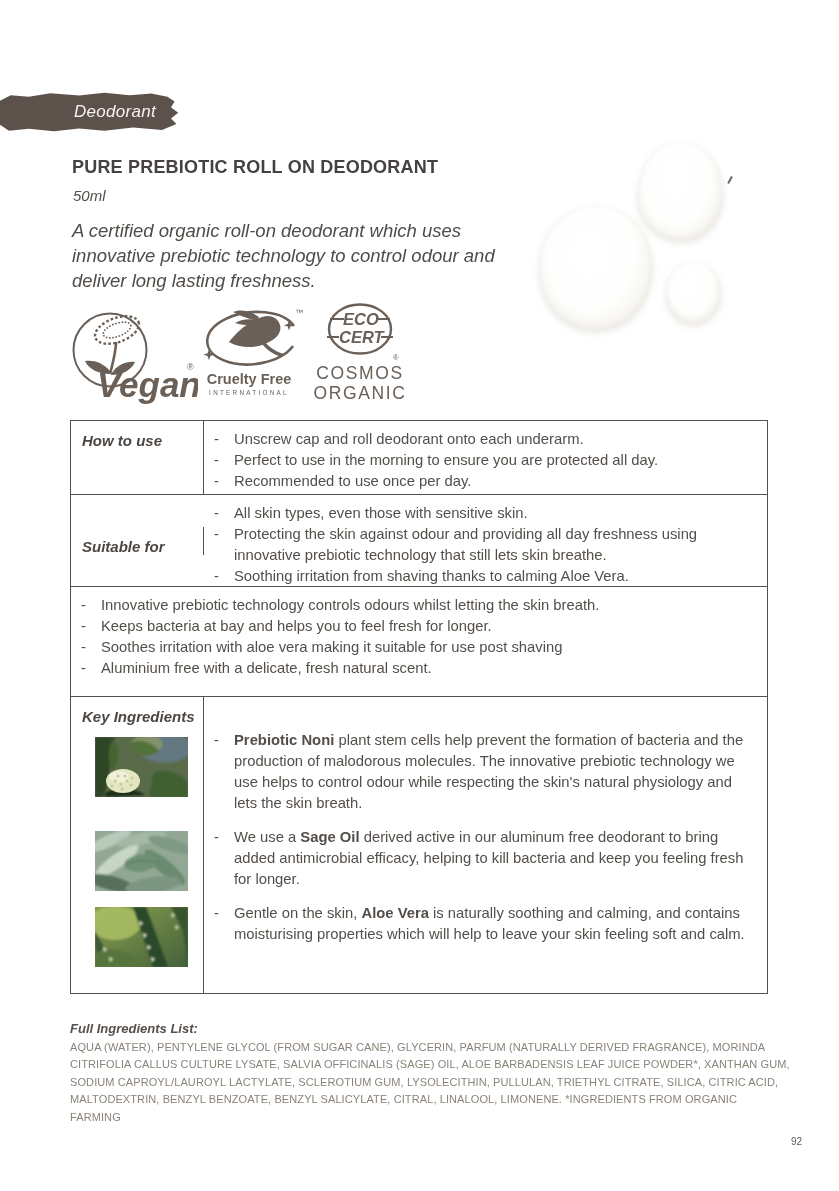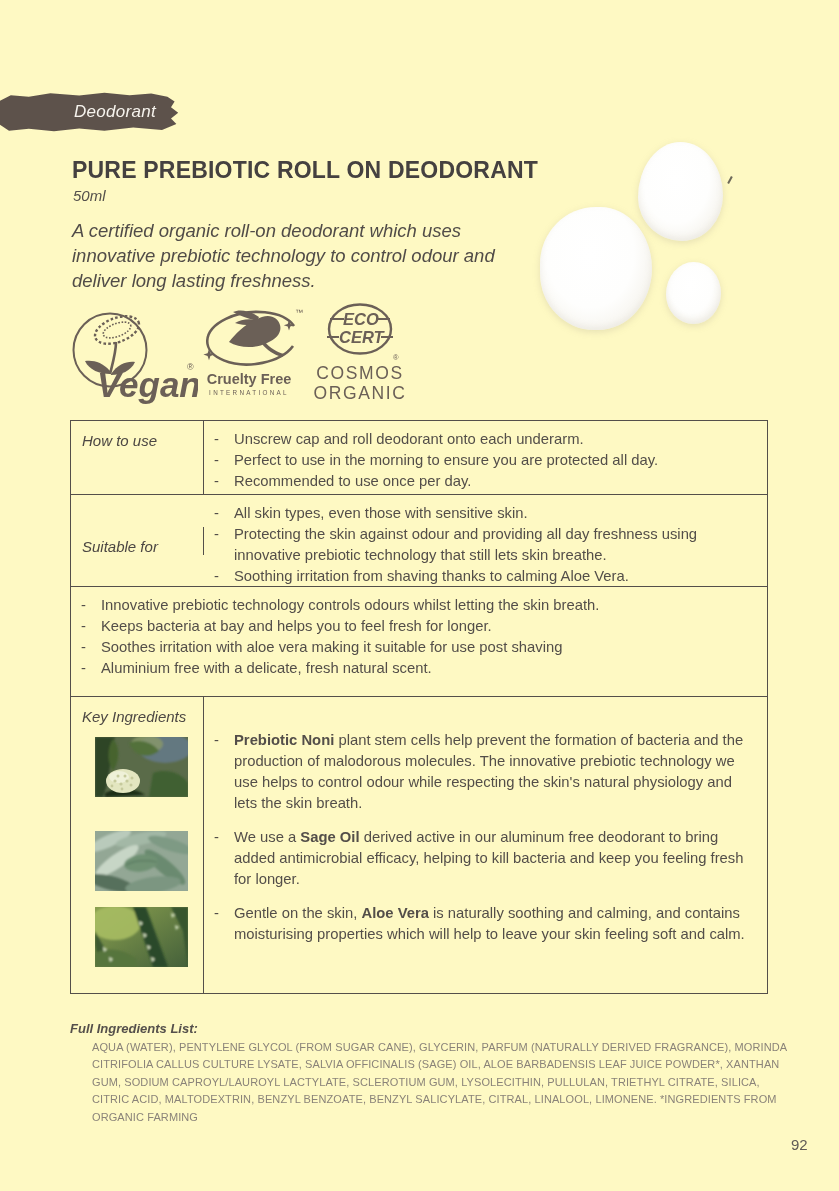--- a/index.html
+++ b/index.html
@@ -1,19 +1,19 @@
 <!DOCTYPE html>
 <html><head>
 <meta charset="utf-8">
 <style>
   * { margin:0; padding:0; box-sizing:border-box; }
   html,body { background:#e8e4dd; }
   .page {
     position:relative; width:839px; height:1191px; margin:0 auto;
-    background:#fef9c3; overflow:hidden;
+    background:#ffffff; overflow:hidden;
     font-family:"Liberation Sans", sans-serif; color:#4f4a46;
   }
   
   .banner {
     position:absolute; left:0; top:92px; width:180px; height:40px;
     background:#5d524b;
     clip-path: polygon(0% 22%, 6% 8%, 16% 12%, 28% 3%, 44% 9%, 58% 2%, 72% 8%, 84% 4%, 93% 12%, 97% 24%, 95% 38%, 99% 52%, 95% 66%, 98% 80%, 90% 95%, 74% 89%, 58% 97%, 44% 91%, 30% 98%, 16% 92%, 5% 97%, 0% 82%);
   }
   .banner span {
     position:absolute; left:74px; top:0; line-height:40px;
@@ -22,54 +22,54 @@
   
   .blob { position:absolute;
     background: radial-gradient(ellipse at 45% 38%, #ffffff 0%, #fefefd 50%, #f6f4ee 76%, #edeae1 92%);
     box-shadow: 0 2px 7px rgba(170,160,140,0.28), inset 0 -3px 6px rgba(190,182,165,0.18);
   }
   .blob-large  { left:540px; top:207px; width:112px; height:123px; border-radius:52% 48% 50% 50% / 48% 52% 52% 48%; }
   .blob-medium { left:638px; top:142px; width:85px;  height:99px;  border-radius:50% 50% 48% 52% / 56% 54% 46% 44%; }
   .blob-small  { left:666px; top:262px; width:55px;  height:62px;  border-radius:50% 50% 50% 50% / 52% 50% 50% 48%; }
   .speck { position:absolute; left:729px; top:176px; width:2px; height:8px; background:#47443f; transform:rotate(28deg); opacity:.8; }
 
-  .title { position:absolute; left:72px; top:157px; font-size:23px; font-weight:bold; color:#454140; letter-spacing:0.2px; }
+  .title { position:absolute; left:72px; top:157px; font-size:18px; font-weight:bold; color:#454140; letter-spacing:0.2px; }
   .size  { position:absolute; left:73px; top:187px; font-size:15px; font-style:italic; color:#54504b; }
   .description { position:absolute; left:72px; top:218px; width:450px; font-size:18.5px; line-height:25px; font-style:italic; color:#514c48; }
 
   .cert { position:absolute; }
   .cert-vegan   { left:70px;  top:304px; }
   .cert-bunny   { left:199px; top:304px; }
   .cert-ecocert { left:313px; top:302px; }
 
   
   .info-table { position:absolute; left:70px; top:420px; width:698px; border:1px solid #544f4a; }
   .trow { display:flex; border-top:1px solid #544f4a; }
   .trow:first-child { border-top:none; }
   .tlabel { width:133px; flex:none; border-right:1px solid #544f4a; padding:11px 4px 0 11px;
-            font-size:15px; font-style:italic; font-weight:normal; color:#4c4743; position:relative; }
+            font-size:15px; font-style:italic; font-weight:bold; color:#4c4743; position:relative; }
   .tcontent { flex:1; padding:8px 8px 0 10px; font-size:14.8px; line-height:21px; color:#534e49; }
   .row-howto    { height:73px; }
   .row-suitable { height:92px;align-items:center; }
   .row-benefits { height:110px; }
   .row-keying   { height:297px; }
   .bullet { display:flex; }
   .bullet .dash { width:20px; flex:none; }
   .bullet .btext { flex:1; }
   .row-keying .tcontent { padding-top:33px; }
   .bullet.rich { margin-bottom:13px; }
   .ing-img { position:absolute; left:24px; width:93px; height:60px; display:block; }
   .ing-img.noni { top:40px; } .ing-img.sage { top:134px; } .ing-img.aloe { top:210px; }
 
   
   .full-ingredients { position:absolute; left:70px; top:1021px; width:720px; }
   .fi-heading { font-size:13px; font-weight:bold; font-style:italic; color:#55504b; margin-bottom:3px; }
-  .fi-text { font-size:11px; line-height:17.4px; letter-spacing:0.1px; color:#8a8379;margin-left:22px; }
-
-  .page-number { position:absolute; left:791px; top:1136px; font-size:15px; color:#5f5a55; }
+  .fi-text { font-size:11px; line-height:17.4px; letter-spacing:0.1px; color:#8a8379; }
+
+  .page-number { position:absolute; left:791px; top:1136px; font-size:10px; color:#5f5a55; }
 
   svg text { font-family:"Liberation Sans", sans-serif; }
 </style>
 </head>
 <body>
 
 <div class="page">
 
   <div class="banner">
     <span>Deodorant</span>

